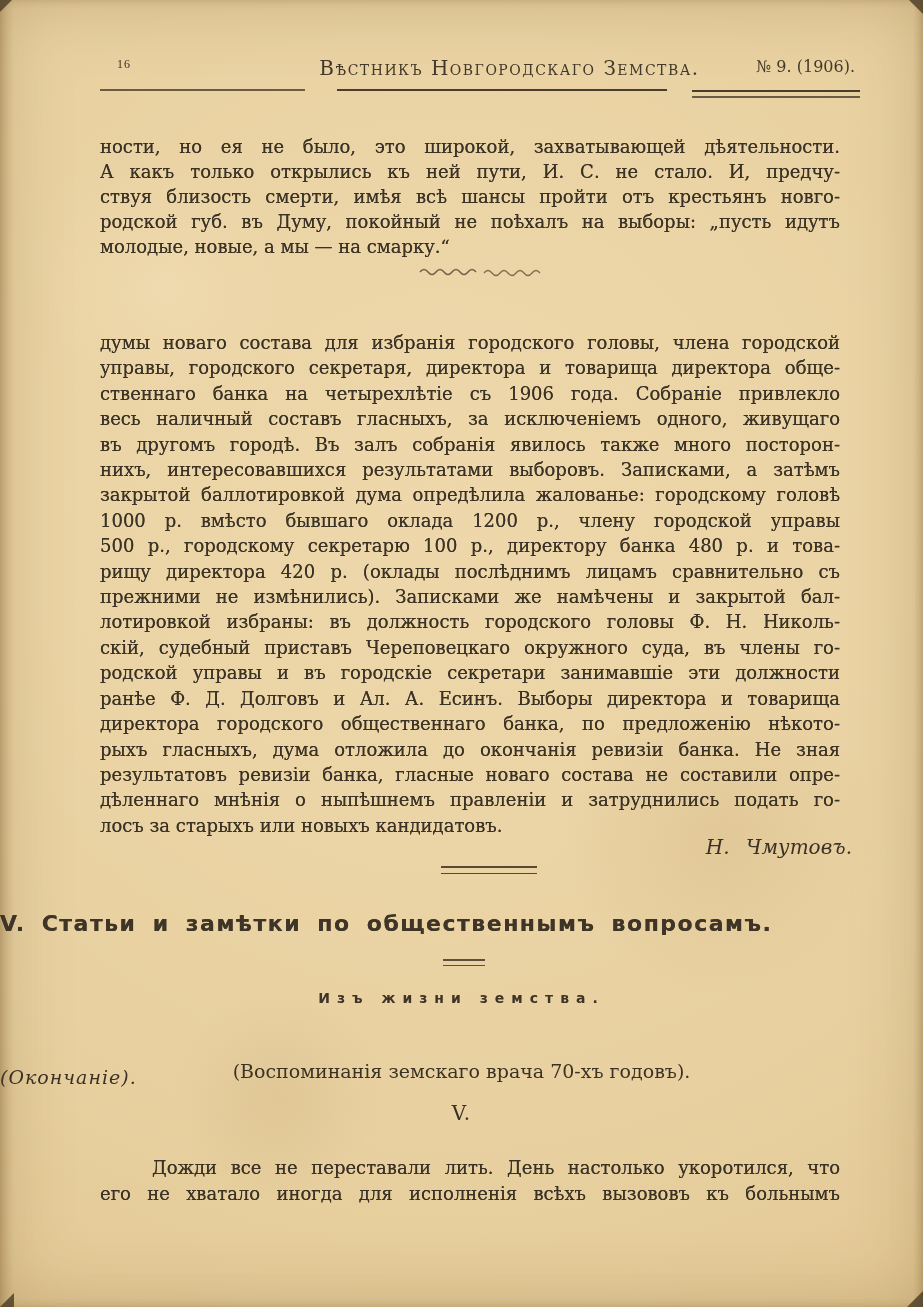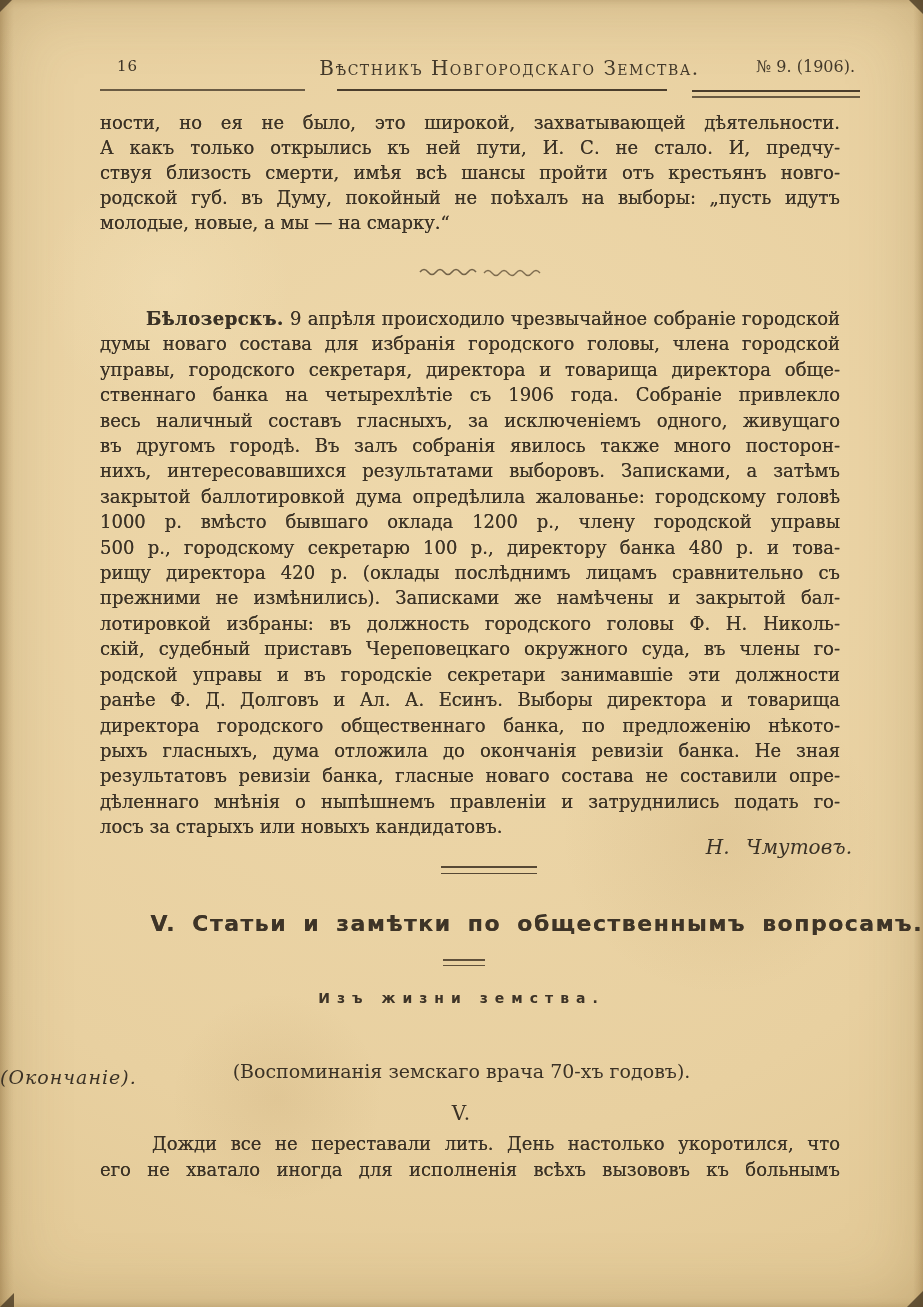--- a/index.html
+++ b/index.html
@@ -24,29 +24,29 @@
       linear-gradient(90deg, rgba(120,85,35,.22), transparent 14px),
       linear-gradient(270deg, rgba(120,85,35,.14), transparent 10px);
   }
   .corner{position:absolute;width:0;height:0;border-style:solid;opacity:.8;}
   .corner.tl{top:0;left:0;border-width:12px 12px 0 0;border-color:#4a3b24 transparent transparent transparent;}
   .corner.tr{top:0;right:0;border-width:0 14px 14px 0;border-color:transparent #4a3b24 transparent transparent;}
   .corner.bl{bottom:0;left:0;border-width:0 0 14px 14px;border-color:transparent transparent #4a3b24 transparent;}
   .corner.br{bottom:0;right:0;border-width:0 0 16px 16px;border-color:transparent transparent #4a3b24 transparent;}
 
   
-  .hdr-num{position:absolute;left:117px;top:57px;font-size:15px;letter-spacing:1px;}
+  .hdr-num{position:absolute;left:117px;top:57px;font-size:12px;letter-spacing:1px;font-family:Liberation Serif, serif;}
   .hdr-title{position:absolute;left:0;top:56px;width:100%;text-align:center;
     font-size:20px;font-variant:small-caps;letter-spacing:1.5px;color:#43392a;padding-left:48px;}
   .hdr-issue{position:absolute;right:68px;top:57px;font-size:16px;color:#43392a;}
   .rule{position:absolute;height:2px;background:#4a3d2c;}
   .rule.faded{opacity:.8;}
 
   
-  .col{position:absolute;left:100px;width:740px;}
+  .col{position:absolute;left:100px;width:740px;margin-top:24px;}
   .tline{
     text-align:justify;text-align-last:justify;
     font-size:18px;color:#3b3226;
     text-shadow:0 0 .5px rgba(59,50,38,.85);
     white-space:nowrap; 
   }
   .tline{white-space:normal;}
   .p1 .tline{line-height:25px;}
   .p2 .tline{line-height:25.4px;}
   .p3 .tline{line-height:26px;}
@@ -56,21 +56,21 @@
 
   .squiggle{position:absolute;left:418px;top:264px;width:130px;height:14px;opacity:.75;}
 
   .signature{position:absolute;left:100px;top:835px;width:752px;text-align:right;
     font-style:italic;font-size:20px;color:#3b3226;word-spacing:10px;}
 
   .dbl-rule{position:absolute;left:441px;top:866px;width:96px;height:5px;
     border-top:2px solid #473a29;border-bottom:1.5px solid #473a29;opacity:.9;}
 
   
-  .sec-head{position:absolute;left:0;top:911px;width:100%;text-align:right;
+  .sec-head{position:absolute;left:0;top:911px;width:100%;text-align:left;
     font-family:"DejaVu Sans", sans-serif;font-weight:700;font-size:22px;
     letter-spacing:1.5px;word-spacing:7px;color:#3e3427;
     text-shadow:0 0 .6px rgba(62,52,39,.8);}
   .sec-rule{position:absolute;left:443px;top:959px;width:42px;height:4px;
     border-top:2px solid #473a29;border-bottom:1px solid #473a29;opacity:.85;}
 
   .art-title{position:absolute;left:0;top:990px;width:100%;text-align:center;
     font-family:"DejaVu Sans", sans-serif;font-weight:700;font-size:14px;
     letter-spacing:7px;color:#3e3427;}
   .art-sub{position:absolute;left:0;top:1060px;width:100%;text-align:center;
@@ -105,21 +105,20 @@
     <div class="tline">родской губ. въ Думу, покойный не поѣхалъ на выборы: „пусть идутъ</div>
     <div class="tline endline">молодые, новые, а мы — на смарку.“</div>
   </div>
 
   <svg class="squiggle" viewBox="0 0 130 14">
     <path d="M2 8 q4 -5 8 0 t8 0 t8 0 t8 0 t8 0 t8 0 t8 0" fill="none" stroke="#4a3c29" stroke-width="1.6"></path>
     <path d="M66 9 q4 -5 8 0 t8 0 t8 0 t8 0 t8 0 t8 0 t8 0" fill="none" stroke="#5a4a33" stroke-width="1.3"></path>
   </svg>
 
   <div class="col p2" style="top:306px;">
-    <div class="tline indent"><span class="lead">Бѣлозерскъ.</span><span> 9 апрѣля происходило чрезвычайное собраніе городской</span></div>
     <div class="tline">думы новаго состава для избранія городского головы, члена городской</div>
     <div class="tline">управы, городского секретаря, директора и товарища директора обще-</div>
     <div class="tline">ственнаго банка на четырехлѣтіе съ 1906 года. Собраніе привлекло</div>
     <div class="tline">весь наличный составъ гласныхъ, за исключеніемъ одного, живущаго</div>
     <div class="tline">въ другомъ городѣ. Въ залъ собранія явилось также много посторон-</div>
     <div class="tline">нихъ, интересовавшихся результатами выборовъ. Записками, а затѣмъ</div>
     <div class="tline">закрытой баллотировкой дума опредѣлила жалованье: городскому головѣ</div>
     <div class="tline">1000 р. вмѣсто бывшаго оклада 1200 р., члену городской управы</div>
     <div class="tline">500 р., городскому секретарю 100 р., директору банка 480 р. и това-</div>
     <div class="tline">рищу директора 420 р. (оклады послѣднимъ лицамъ сравнительно съ</div>

